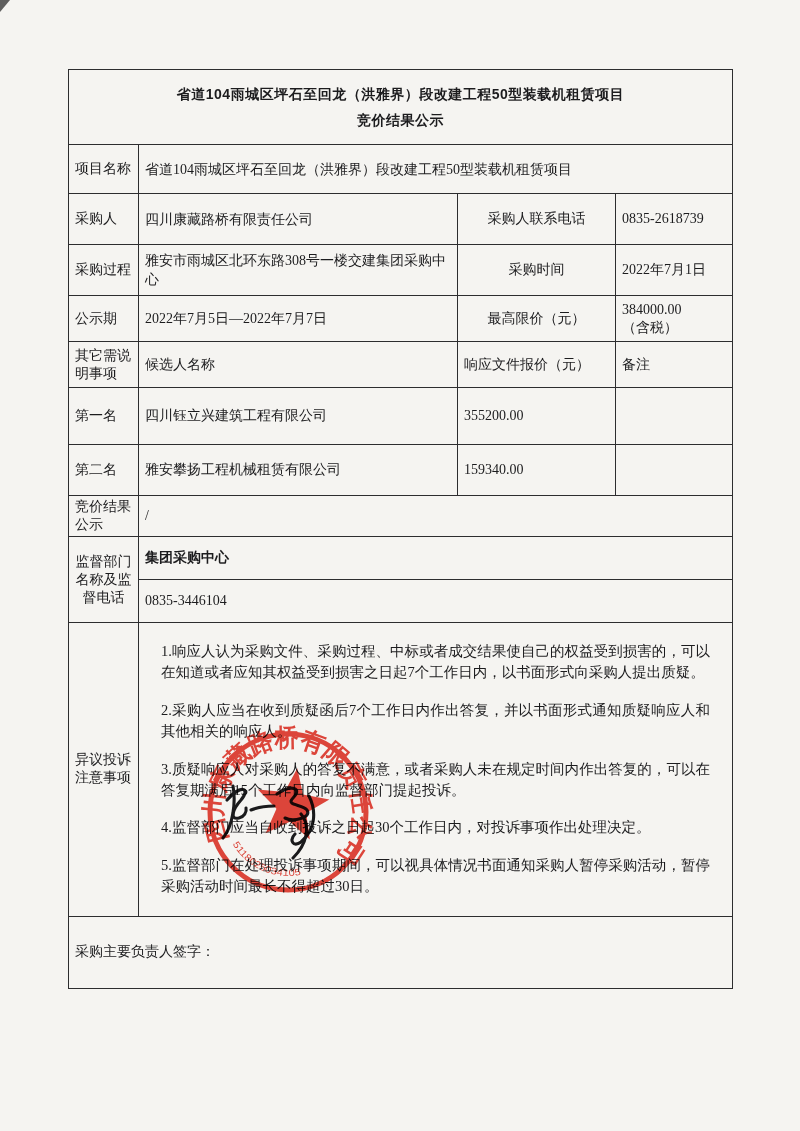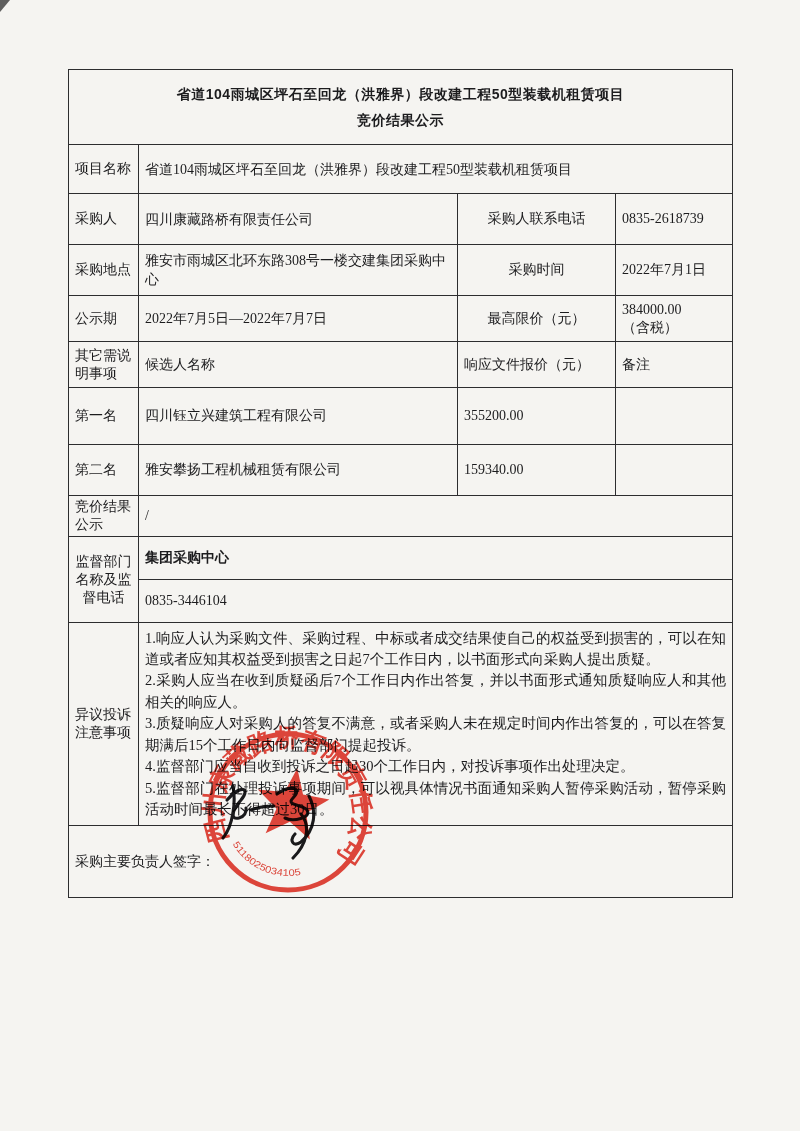--- a/index.html
+++ b/index.html
@@ -42,21 +42,21 @@
   .r-pub td{height:41px;}
   .r-head td{height:41px;}
   .r-c1 td{height:52px;}
   .r-c2 td{height:46px;}
   .r-other td{height:36px;}
   .r-sup td{height:38px;}
   .r-obj td{height:198px;}
   .r-sign td{height:67px;}
   .obj-cell{vertical-align:middle;padding:4px 9px;}
   .obj-cell p{
-    margin:0;font-size:14.5px;line-height:21.4px;text-align:justify;
+    margin:16px;font-size:14.5px;line-height:21.4px;text-align:justify;
   }
   .sign-cell{vertical-align:middle;padding-left:7px;font-size:14.5px;}
   .maxprice{line-height:18px;}
   .stamp{
     position:absolute;left:183px;top:707px;width:210px;height:210px;
     mix-blend-mode:multiply;opacity:.9;
   }
   .signature-ink{
     position:absolute;left:217px;top:778px;width:122px;height:86px;
     mix-blend-mode:multiply;
@@ -85,21 +85,21 @@
     <td class="lbl">项目名称</td>
     <td colspan="3" class="val-left">省道104雨城区坪石至回龙（洪雅界）段改建工程50型装载机租赁项目</td>
   </tr>
   <tr class="r-buyer">
     <td class="lbl">采购人</td>
     <td class="val-left">四川康藏路桥有限责任公司</td>
     <td class="center lbl-c">采购人联系电话</td>
     <td class="center">0835-2618739</td>
   </tr>
   <tr class="r-loc">
-    <td class="lbl">采购地点</td>
+    <td class="lbl">采购过程</td>
     <td class="val-left">雅安市雨城区北环东路308号一楼交建集团采购中心</td>
     <td class="center lbl-c">采购时间</td>
     <td class="center">2022年7月1日</td>
   </tr>
   <tr class="r-pub">
     <td class="lbl">公示期</td>
     <td class="center">2022年7月5日—2022年7月7日</td>
     <td class="center lbl-c">最高限价（元）</td>
     <td class="center maxprice">
       <div>384000.00</div>

